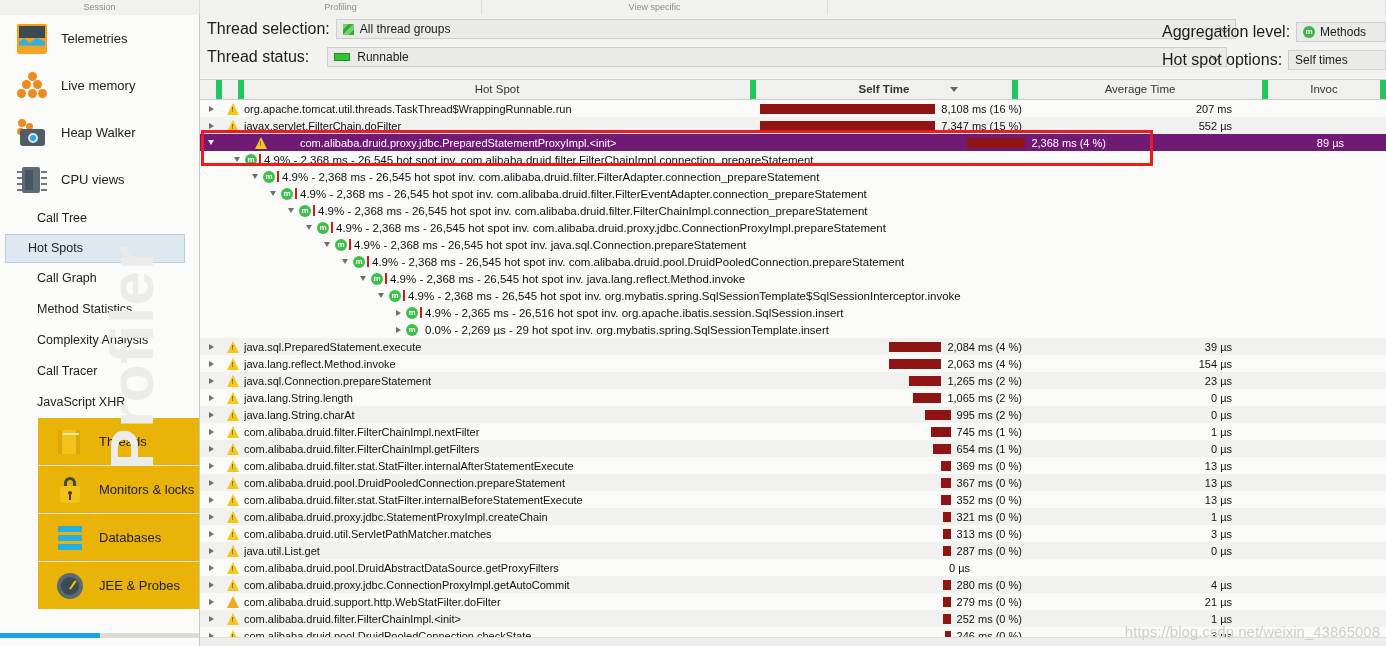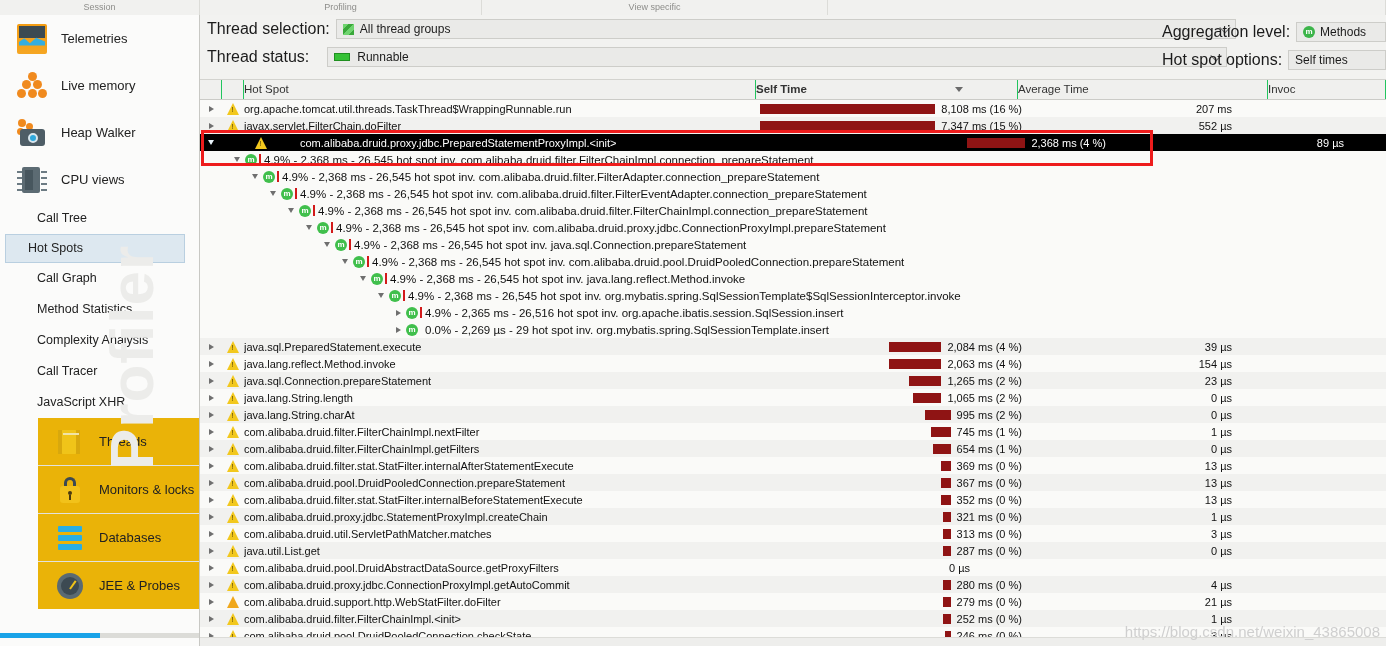--- a/index.html
+++ b/index.html
@@ -120,36 +120,36 @@
   }
   .right-tb{position:absolute;right:0;top:3px;width:224px;}
   .right-tb .tbrow{padding-left:0;}
 
   
   .thead{
     display:flex;height:19px;background:#f0f0ee;border-bottom:1px solid #cbcbc7;
     font-size:11.5px;color:#333;
   }
   .thead .th{
-    height:19px;line-height:19px;position:relative;
-    border-right:1px solid #22c55e;box-sizing:border-box;
+    height:19px;line-height:19px;text-align:center;position:relative;
+    border-right:6px solid #22c55e;box-sizing:border-box;
   }
   .th-exp{width:22px;}
   .th-warn{width:22px;}
   .th-hot{width:512px;}
   .th-self{width:262px;font-weight:bold;}
   .th-avg{width:250px;}
   .th-inv{width:118px;}
   .sortarrow{position:absolute;right:54px;top:7px;width:0;height:0;
     border-left:4px solid transparent;border-right:4px solid transparent;border-top:5px solid #6b6b6b;}
 
   .tbody{position:relative;height:546px;overflow:hidden;background:#fafaf8;}
   .row{display:flex;height:17px;align-items:center;position:relative;font-size:11px;color:#111;}
   .row.alt{background:#f1f1ef;}
-  .row.sel{background:#000000;color:#fff;gap:28px;}
+  .row.sel{background:#701a75;color:#fff;gap:28px;}
   .c-exp{width:22px;display:flex;align-items:center;justify-content:center;flex:0 0 22px;}
   .c-warn{width:22px;display:flex;align-items:center;justify-content:center;flex:0 0 22px;}
   .c-name{width:512px;flex:0 0 512px;white-space:nowrap;overflow:hidden;padding-right:4px;}
   .c-self{width:262px;flex:0 0 262px;display:flex;align-items:center;justify-content:flex-end;}
   .c-avg{width:250px;flex:0 0 250px;text-align:right;padding-right:40px;box-sizing:border-box;}
   .c-inv{width:118px;flex:0 0 118px;}
   .selfbar{height:10px;background:#8f1414;margin-right:6px;}
   .selftxt{white-space:nowrap;}
 
   .chev-r{width:0;height:0;border-top:3.5px solid transparent;border-bottom:3.5px solid transparent;border-left:5px solid #6f6f6f;}

